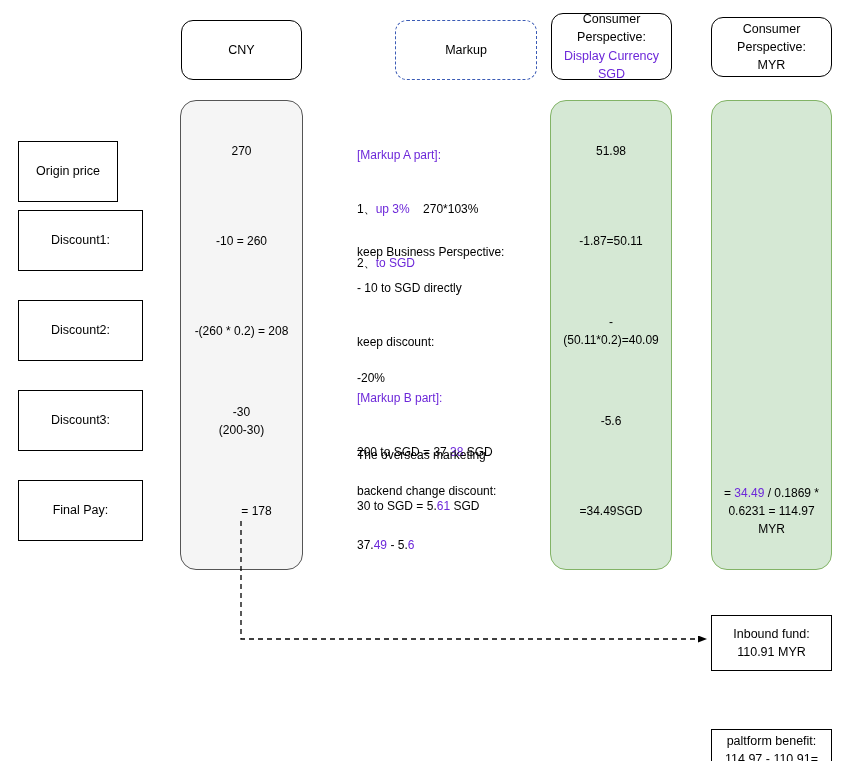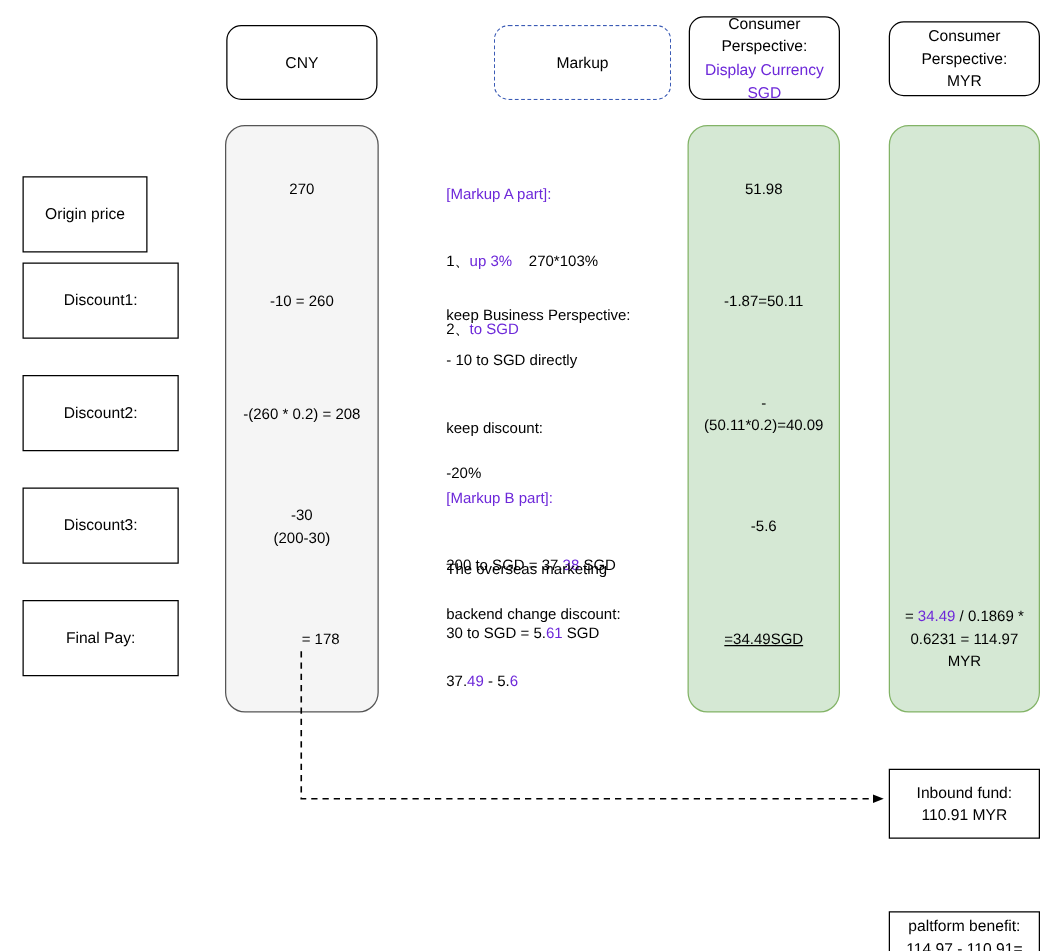--- a/index.html
+++ b/index.html
@@ -180,21 +180,21 @@
     <div>
       <span>37.</span><span class="blue">49</span><span> - 5.</span><span class="blue">6</span>
     </div>
   </div>
 
   <div class="cell" style="left:550px; top:120px; width:122px; height:61px;">51.98</div>
   <div class="cell" style="left:550px; top:210px; width:122px; height:61px;">-1.87=50.11</div>
   <div class="cell" style="left:545px; top:300px; width:132px; height:61px;">-
 (50.11*0.2)=40.09</div>
   <div class="cell" style="left:550px; top:390px; width:122px; height:61px;">-5.6</div>
-  <div class="cell" style="left:550px; top:480px; width:122px; height:61px;text-decoration:underline;">=34.49SGD</div>
+  <div class="cell" style="left:550px; top:480px; width:122px; height:61px;">=34.49SGD</div>
 
   <div class="cell" style="left:711px; top:480px; width:121px; height:61px; white-space:pre-line;">
     <span><span>= </span><span class="blue">34.49</span><span style="white-space:pre-line;"> / 0.1869 *
 0.6231 = 114.97
 MYR</span></span>
   </div>
 
   <div class="box" style="left:711px; top:615px; width:121px; height:56px; flex-direction:column;">
     <span>Inbound fund:</span>
     <span>110.91 MYR</span>

